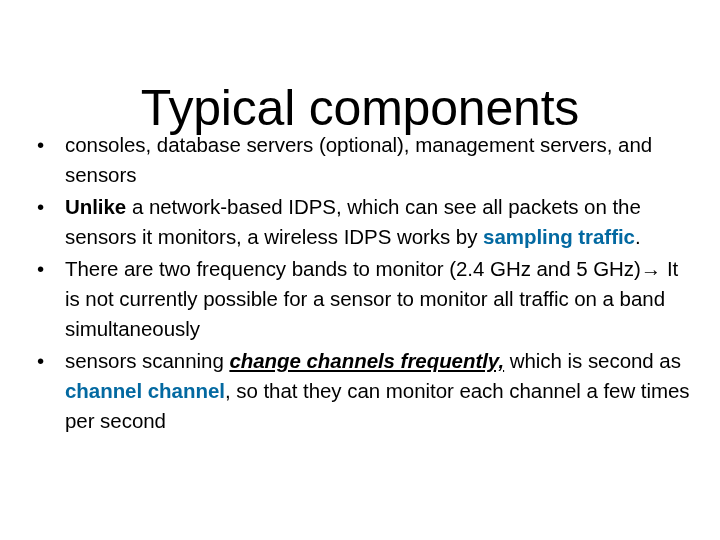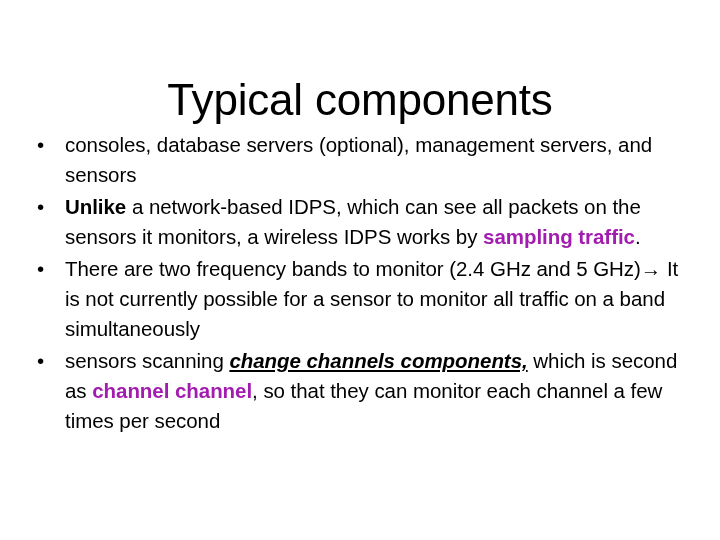--- a/index.html
+++ b/index.html
@@ -22,21 +22,21 @@
     position: relative;
     box-sizing: border-box;
   }
 
   .slide-title {
     position: absolute;
     top: 47px;
     left: 0;
     width: 720px;
     text-align: center;
-    font-size: 44px;
+    font-size: 50px;
     font-weight: 400;
     line-height: 1.08;
     letter-spacing: -0.2px;
     color: #000000;
   }
 
   .body-block {
     position: absolute;
     top: 130px;
     left: 30px;
@@ -63,21 +63,21 @@
   ul.bullets > li .bullet-dot {
     position: absolute;
     left: 7px;
     top: 0;
     font-size: 20.5px;
     line-height: 30px;
     color: #000000;
   }
 
   .b { font-weight: bold; text-align: right; }
-  .red { color: #a21caf; font-weight: bold; }
+  .red { color: #0369a1; font-weight: bold; }
   .bui { font-weight: bold; font-style: italic; text-decoration: underline; }
 </style>
 </head>
 <body>
 
 <div class="slide">
 
   <h1 class="slide-title">Typical components</h1>
 
   <div class="body-block">
@@ -100,20 +100,20 @@
       <li>
         <span class="bullet-dot">•</span>
         <span class="bullet-text">
           <span>There are two frequency bands to monitor (2.4 GHz and 5 GHz)→ It is not currently possible for a sensor to monitor all traffic on a band simultaneously</span>
         </span>
       </li>
 
       <li>
         <span class="bullet-dot">•</span>
         <span class="bullet-text">
-          <span>sensors scanning </span><span class="bui">change channels components,</span><span> which is second as </span><span class="red">channel channel</span><span>, so that they can monitor each channel a few times per second</span>
+          <span>sensors scanning </span><span class="bui">change channels frequently,</span><span> which is second as </span><span class="red">channel channel</span><span>, so that they can monitor each channel a few times per second</span>
         </span>
       </li>
 
     </ul>
   </div>
 
 </div>
 
 </body></html>

